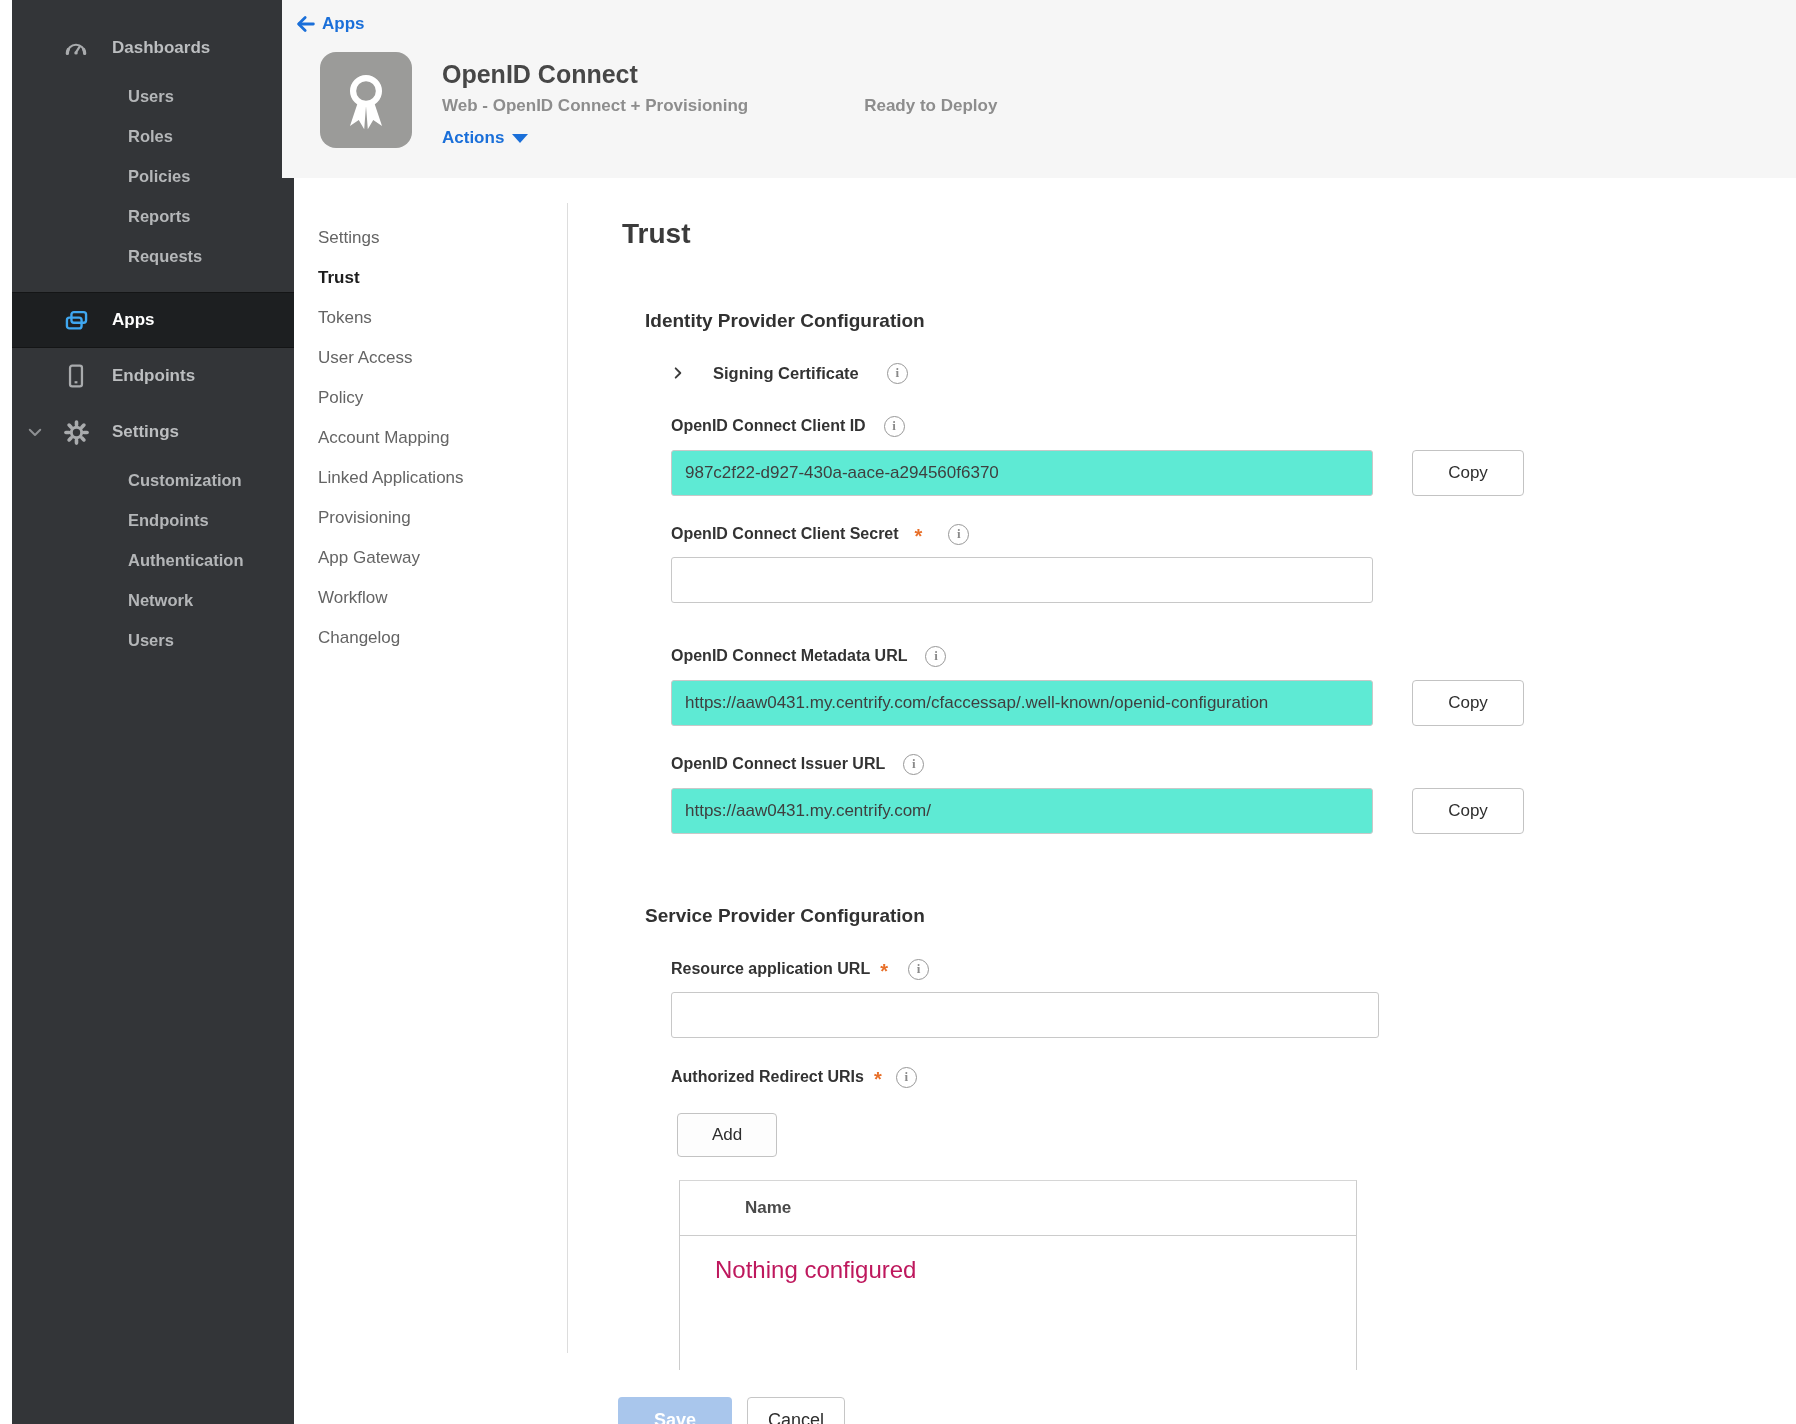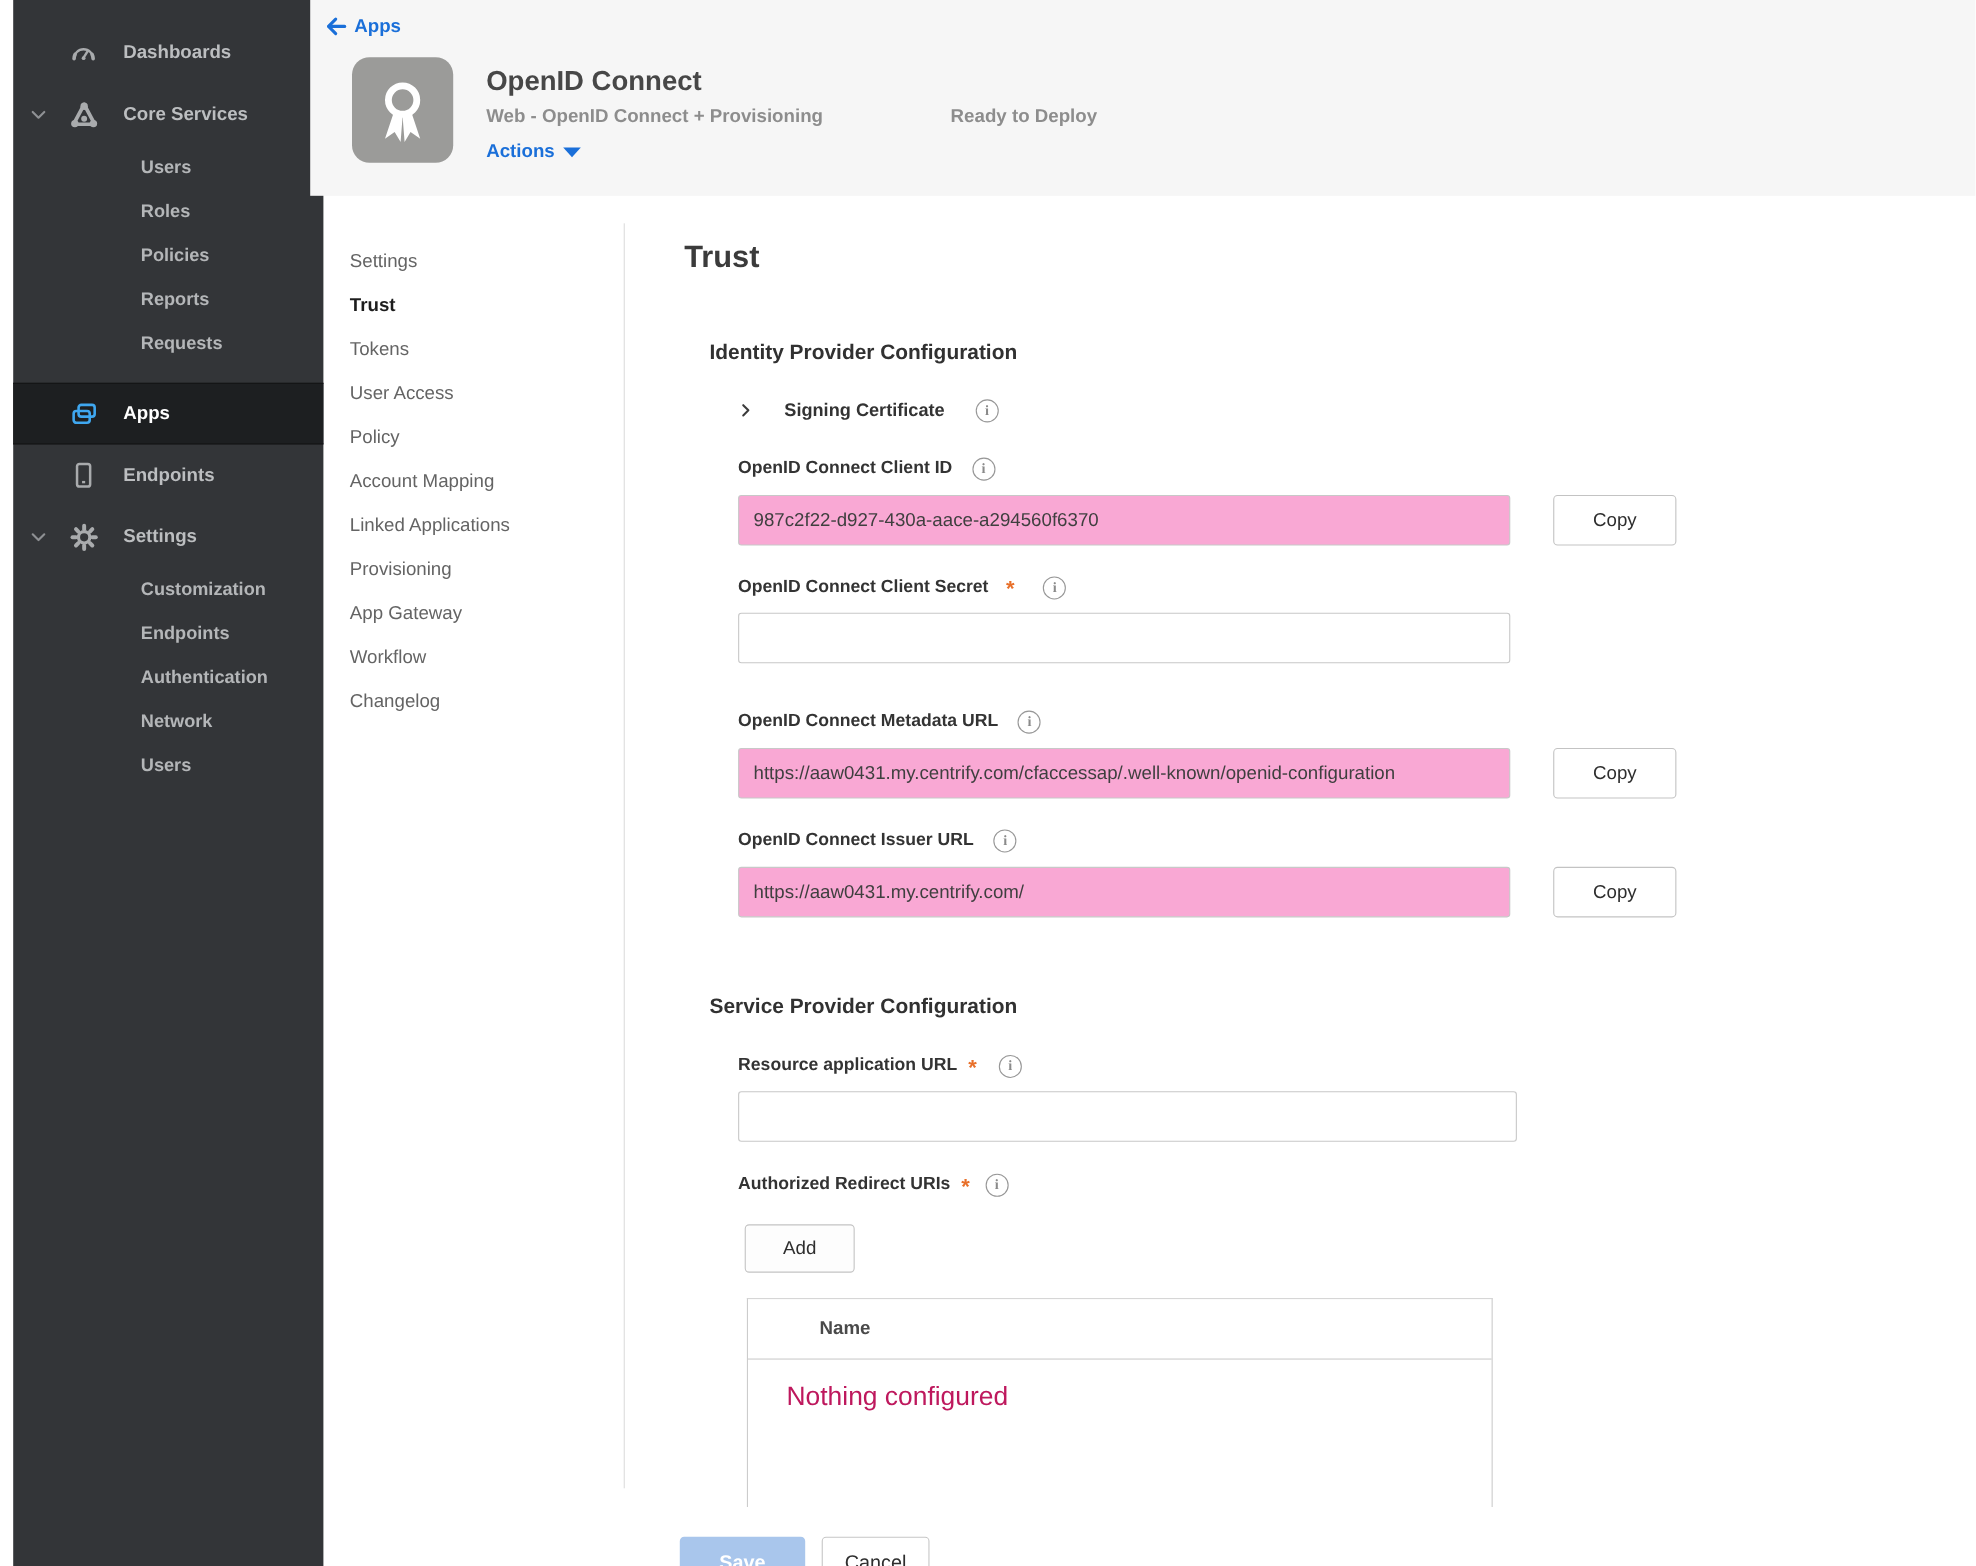--- a/index.html
+++ b/index.html
@@ -83,21 +83,21 @@
   .mt-label1 { margin-top:32px; } .mt-label2 { margin-top:28px;gap:16px; }
   .mt-label3 { margin-top:43px; } .mt-label4 { margin-top:28px; }
   .mt-label5 { margin-top:32px; } .mt-label6 { margin-top:29px; }
   .fld-row { margin-top:14px; margin-left:49px; display:flex; align-items:flex-start; }
   .fld-row.tight { margin-top:13px; }
   .txt-input {
     width:702px; height:46px; border:1px solid #c8c8c8; border-radius:3px;
     font-family:"Liberation Sans", sans-serif; font-size:17px; color:#3f3f3f;
     padding:0 13px; background:#ffffff; outline:none;
   }
-  .txt-input.ro { background:#f9a8d4; }
+  .txt-input.ro { background:#5eead4; }
   .txt-input.wide { width:708px; }
   .copy-btn {
     margin-left:39px; width:112px; height:46px; background:#ffffff;
     border:1px solid #c3c3c3; border-radius:4px; font-family:"Liberation Sans", sans-serif;
     font-size:17px; color:#2e2e2e; cursor:pointer;
   }
   .add-btn {
     margin-top:26px; margin-left:55px; width:100px; height:44px; background:#fdfdfd;
     border:1px solid #c3c3c3; border-radius:4px; font-family:"Liberation Sans", sans-serif;
     font-size:17px; color:#2e2e2e; cursor:pointer; display:block;
@@ -131,37 +131,20 @@
       <svg class="ic" width="26" height="26" viewBox="0 0 24 24" fill="none" stroke="currentColor" stroke-width="2">
         <path d="M4 17a8 8 0 0 1 16 0" stroke-linecap="round"></path>
         <path d="M4 17a8 8 0 0 1 .9-3.7M20 17a8 8 0 0 0-.9-3.7" stroke-width="3" stroke-linecap="round"></path>
         <line x1="12" y1="16" x2="15.5" y2="10.5" stroke-linecap="round"></line>
         <circle cx="12" cy="16.5" r="1.6" fill="currentColor" stroke="none"></circle>
       </svg>
     </span>
     <span class="s-label">Dashboards</span>
   </div>
 
-  <div class="side-row">
-    <span class="chev">
-      <svg class="ic" width="18" height="18" viewBox="0 0 24 24" fill="none" stroke="currentColor" stroke-width="2.6">
-        <polyline points="5 9 12 16 19 9" stroke-linecap="round" stroke-linejoin="round"></polyline>
-      </svg>
-    </span>
-    <span class="s-icon">
-      <svg class="ic" width="27" height="27" viewBox="0 0 24 24" fill="currentColor">
-        <path d="M12 3.5 3.5 19.5h17z" fill="none" stroke="currentColor" stroke-width="3" stroke-linejoin="round"></path>
-        <circle cx="12" cy="5" r="3"></circle>
-          <circle cx="4.5" cy="19" r="3"></circle>
-          <circle cx="19.5" cy="19" r="3"></circle>
-        <circle cx="12" cy="15" r="2.4"></circle>
-      </svg>
-    </span>
-    <span class="s-label">Core Services</span>
-  </div>
 
   <div class="side-sub">
       <span>Users</span>
     </div>
   <div class="side-sub">
       <span>Roles</span>
     </div>
   <div class="side-sub">
       <span>Policies</span>
     </div>

